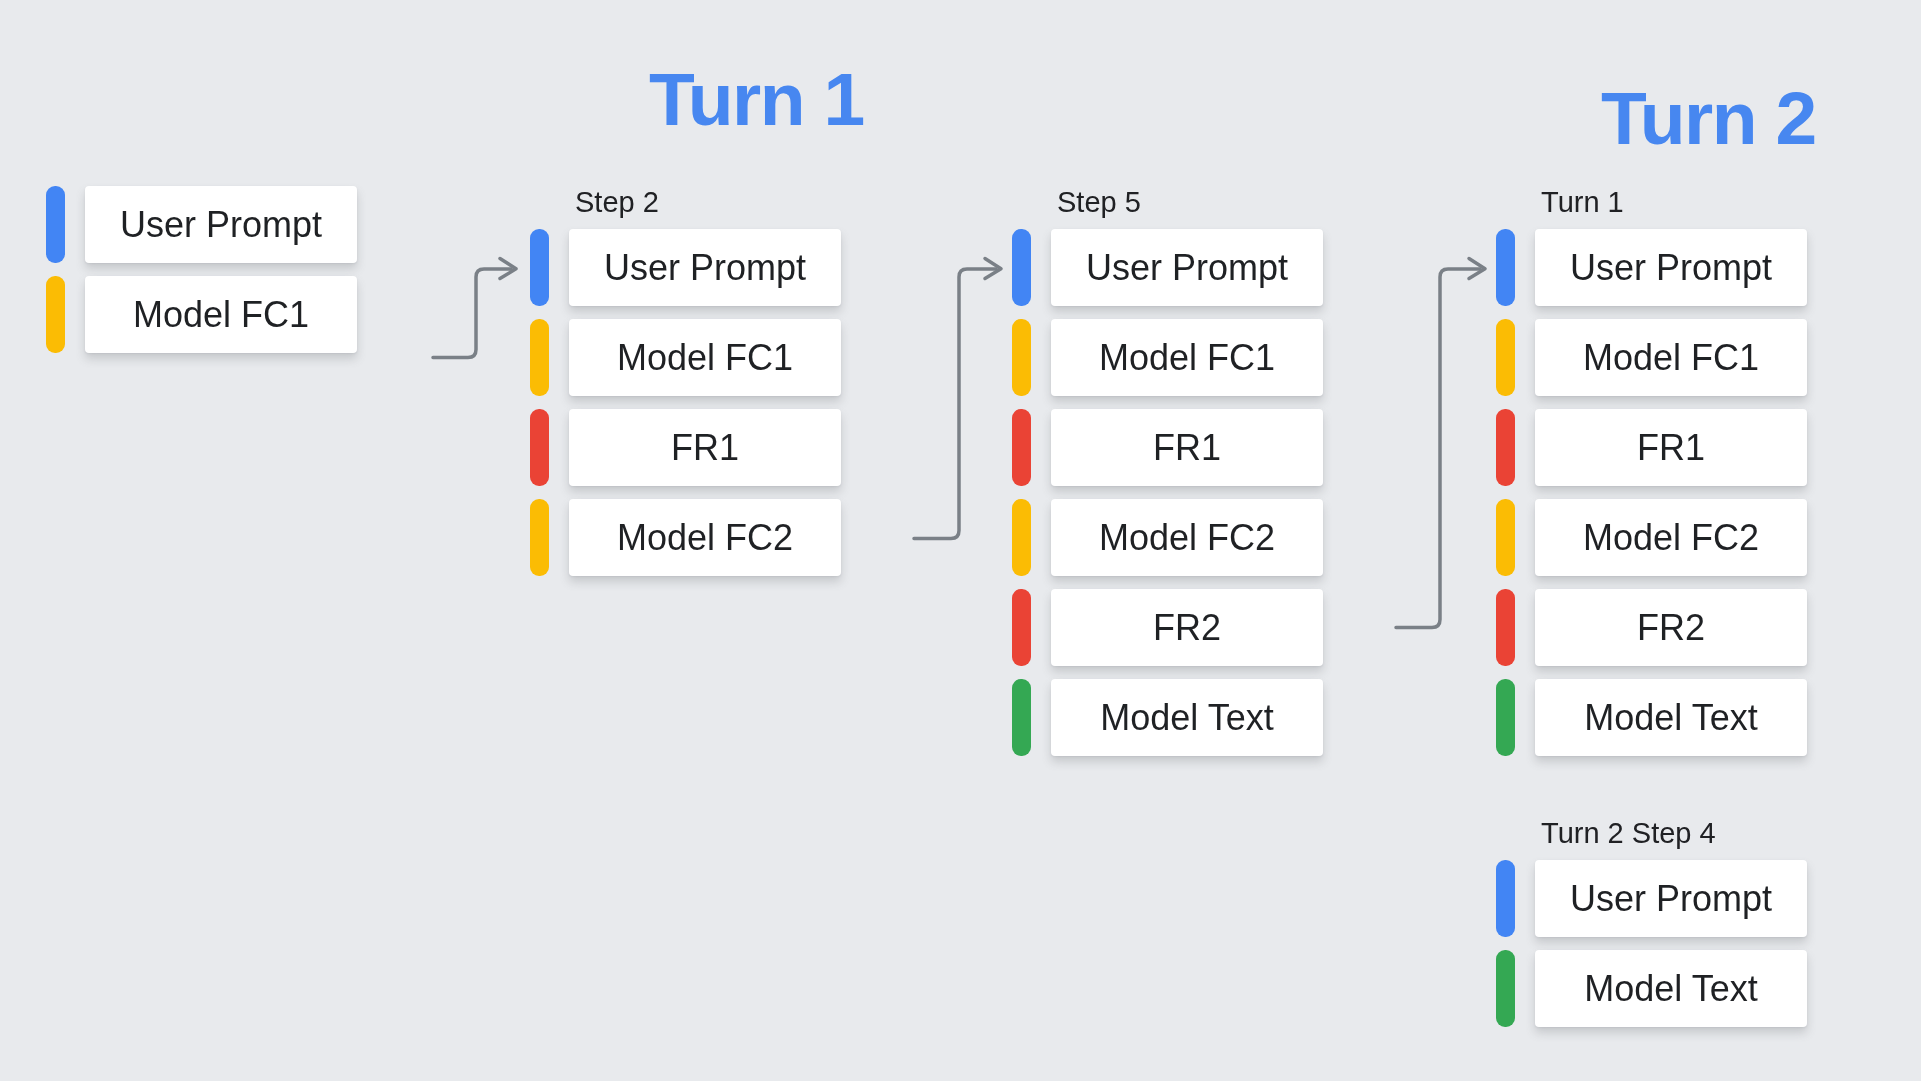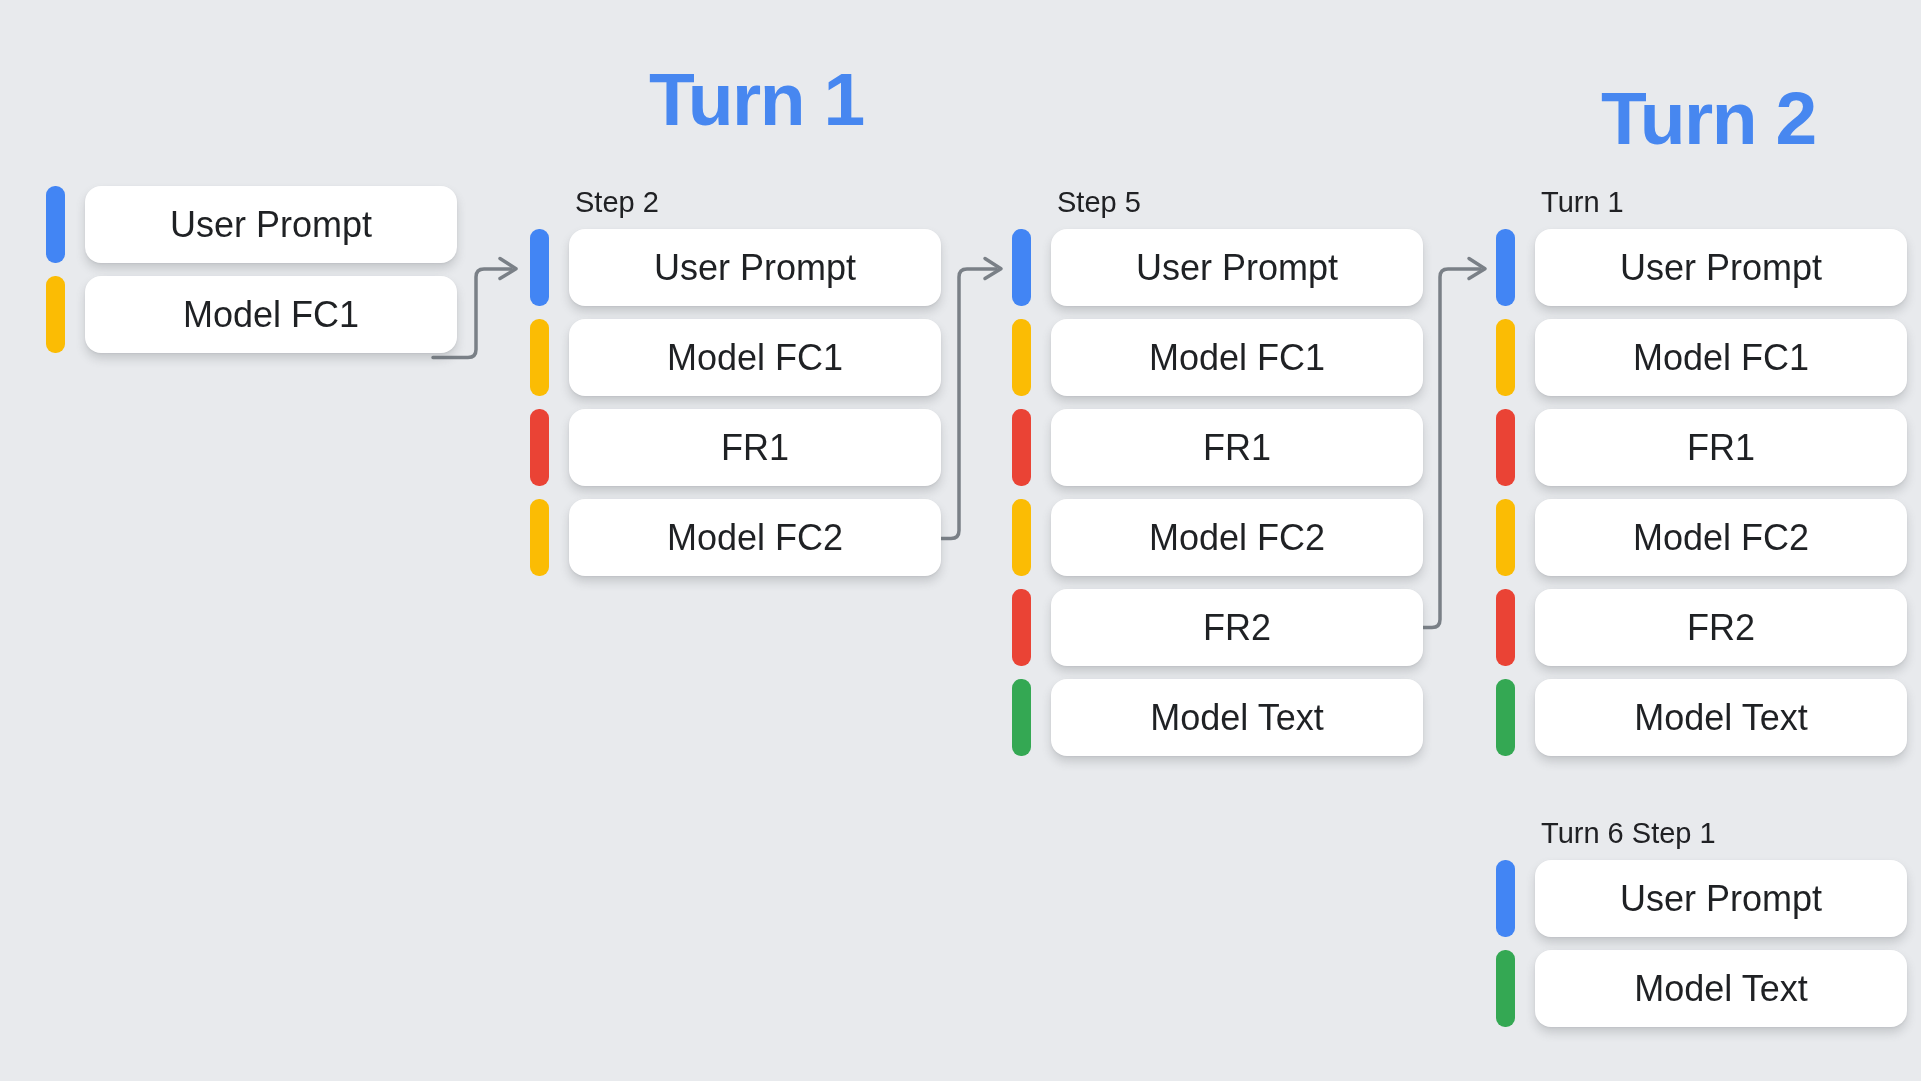--- a/index.html
+++ b/index.html
@@ -31,21 +31,21 @@
     font-size:29px;line-height:32px;color:#202124;
     padding-left:45px;margin-bottom:11px;
     white-space:nowrap;
   }
   .row{display:flex;align-items:stretch;height:77px;margin-bottom:13px;}
   .bar{
     width:19px;border-radius:9px;flex:0 0 19px;margin-right:20px;
     background:#9AA0A6;
   }
   .box{
-    width:372px;background:#FFFFFF;border-radius:16px;
+    width:272px;background:#FFFFFF;border-radius:4px;
     display:flex;align-items:center;justify-content:center;
     box-shadow:0 6px 10px rgba(95,99,104,0.24), 0 1px 2px rgba(95,99,104,0.10);
   }
   .box-text{font-size:36px;color:#1F2124;white-space:nowrap;}
 
   svg.arrows{position:absolute;left:0;top:0;width:1921px;height:1081px;pointer-events:none;}
   svg.arrows path{
     fill:none;stroke:var(--arrow-gray,#7A8087);stroke-width:3.5px;
     stroke-linecap:round;stroke-linejoin:round;
   }
@@ -184,21 +184,21 @@
     </div>
     <div class="row">
       <span class="bar" style="background: rgb(52, 168, 83);"></span>
       <div class="box">
           <span class="box-text">Model Text</span>
         </div>
     </div>
   </div>
 
   <div class="column col5">
-    <div class="col-label">Turn 6 Step 1</div>
+    <div class="col-label">Turn 2 Step 4</div>
     <div class="row">
       <span class="bar" style="background: rgb(66, 133, 244);"></span>
       <div class="box">
           <span class="box-text">User Prompt</span>
         </div>
     </div>
     <div class="row">
       <span class="bar" style="background: rgb(52, 168, 83);"></span>
       <div class="box">
           <span class="box-text">Model Text</span>

